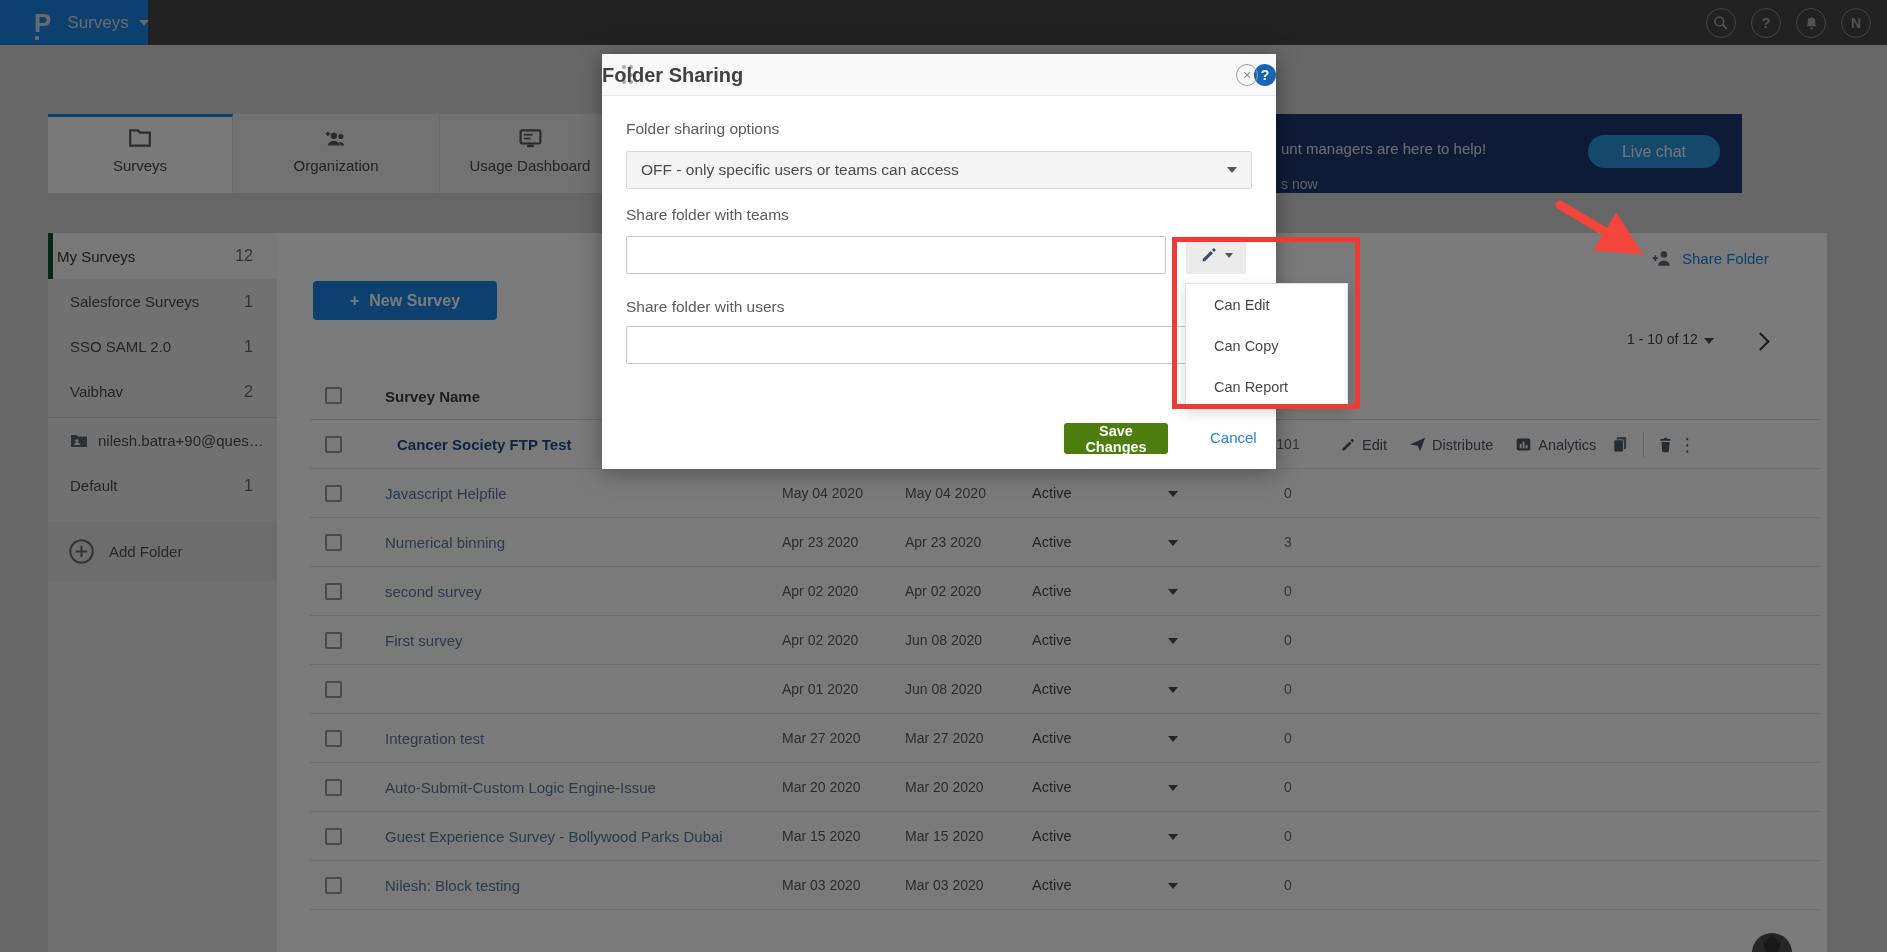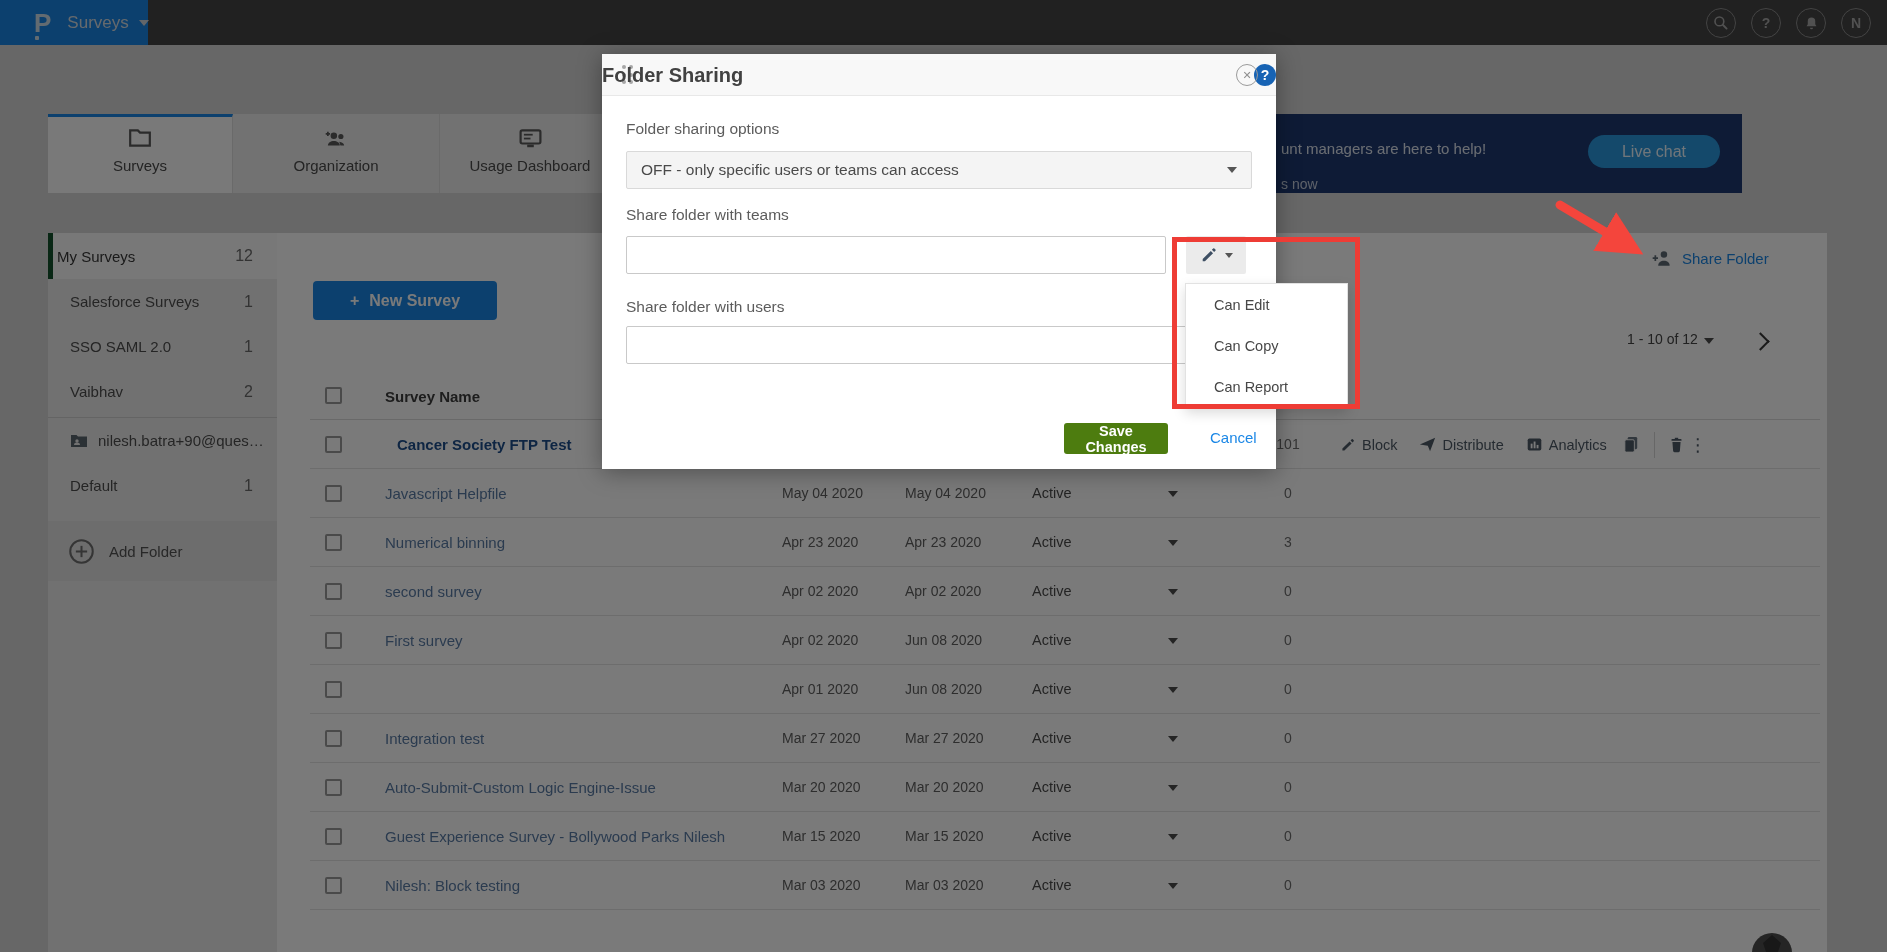--- a/index.html
+++ b/index.html
@@ -261,21 +261,21 @@
 
     <div class="trow" style="top:187px;">
       <span class="cbox"></span>
       <a class="tname first" href="#">Cancer Society FTP Test</a>
       <span class="cnt">101</span>
       <div class="racts">
         <span style="display:flex;align-items:center;">
           <svg width="16" height="16" viewBox="0 0 20 20">
               <path d="M3 14.5V17h2.5l9-9L12 5.5l-9 9zM13.2 4.3l2.5 2.5 1.4-1.4a1 1 0 000-1.4l-1.1-1.1a1 1 0 00-1.4 0l-1.4 1.4z" fill="#4e5a66"></path>
             </svg>
-          <span class="albl">Block</span>
+          <span class="albl">Edit</span>
         </span>
         <span class="gap20"></span>
         <span style="display:flex;align-items:center;">
           <svg width="17" height="17" viewBox="0 0 20 20">
               <path d="M1 10L19 2l-6 16-2.6-6.4L1 10z" fill="#4e5a66"></path>
             </svg>
           <span class="albl">Distribute</span>
         </span>
         <span class="gap20"></span>
         <span style="display:flex;align-items:center;">
@@ -370,21 +370,21 @@
       <a class="tname" href="#">Auto-Submit-Custom Logic Engine-Issue</a>
       <span class="dt1">Mar 20 2020</span>
       <span class="dt2">Mar 20 2020</span>
       <span class="stt">Active</span>
       <span class="stcaret"></span>
       <span class="cnt">0</span>
     </div>
 
     <div class="trow" style="top:579px;">
       <span class="cbox"></span>
-      <a class="tname" href="#">Guest Experience Survey - Bollywood Parks Nilesh</a>
+      <a class="tname" href="#">Guest Experience Survey - Bollywood Parks Dubai</a>
       <span class="dt1">Mar 15 2020</span>
       <span class="dt2">Mar 15 2020</span>
       <span class="stt">Active</span>
       <span class="stcaret"></span>
       <span class="cnt">0</span>
     </div>
 
     <div class="trow" style="top:628px;">
       <span class="cbox"></span>
       <a class="tname" href="#">Nilesh: Block testing</a>

